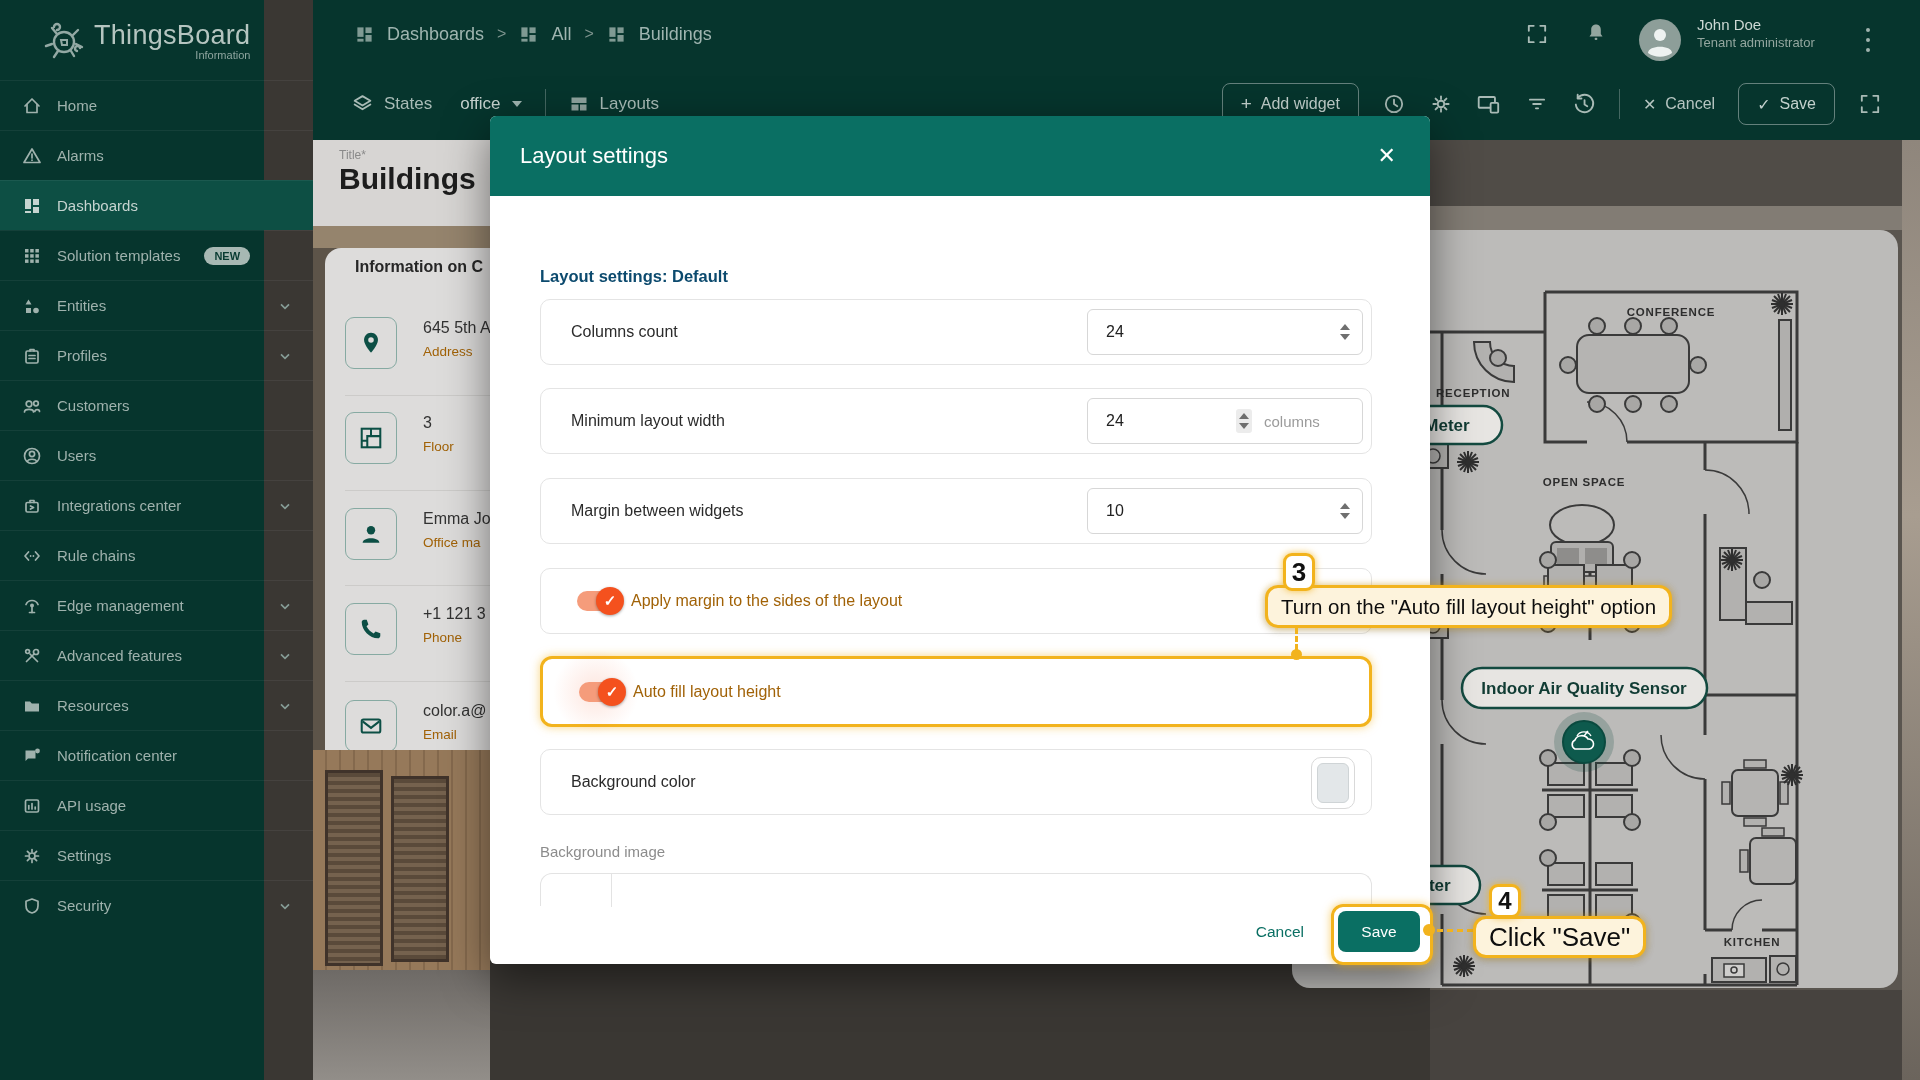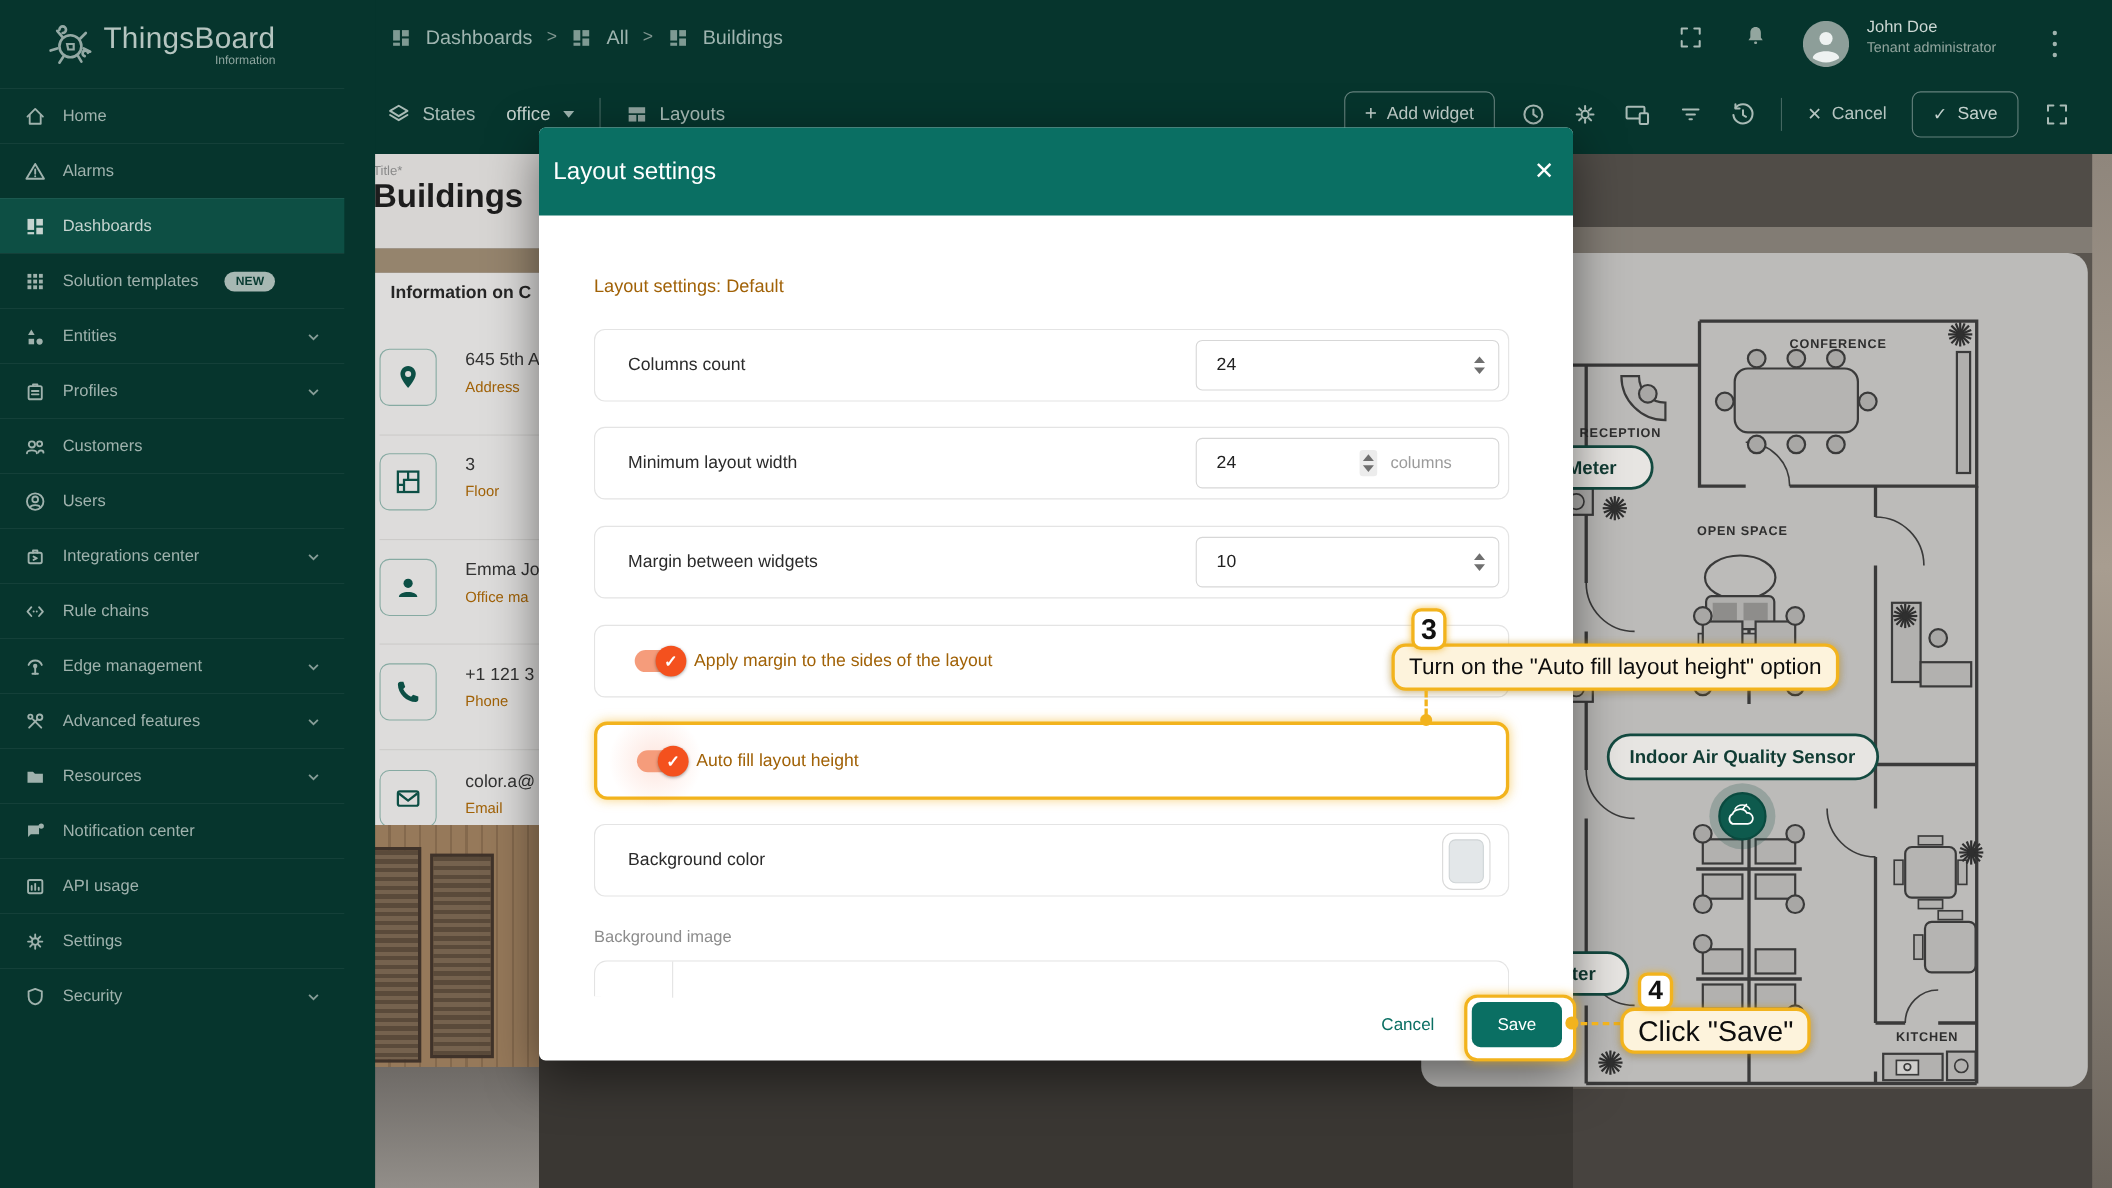--- a/index.html
+++ b/index.html
@@ -1,21 +1,21 @@
 <!DOCTYPE html>
 <html style="--teal: #0a6f63; --sidebar: #06352d; --sidebar-selected: #0d4f44; --gold: #f2b31d; --callout-bg: #fdf3dc; --toggle: #f4511e; --toggle-track: #f59c7b; --nav-text: #9fb2ad;"><head>
 <meta charset="utf-8">
 <style>
   html,body{margin:0;padding:0;background:#222}
   #stage{position:relative;width:1920px;height:1080px;overflow:hidden;background:#3a3733;
          font-family:"Liberation Sans",sans-serif;-webkit-font-smoothing:antialiased}
   .abs{position:absolute}
   svg{display:block}
   
-  #sidebar{position:absolute;left:0;top:0;width:341px;height:1080px;background:var(--sidebar,#06352d);z-index:3}
+  #sidebar{position:absolute;left:0;top:0;width:264px;height:1080px;background:var(--sidebar,#06352d);z-index:3}
   #logo{position:absolute;left:0;top:0;width:313px;height:80px;display:flex;align-items:center;padding-left:44px;box-sizing:border-box;color:#aebfba}
   #logo .bname{font-size:27px;font-weight:500;color:#b5c5c0;letter-spacing:.3px}
   #logo .bsub{font-size:11px;color:#8ea59f;text-align:right;margin-top:-2px}
   .nav{position:absolute;left:0;top:80px;width:313px}
   .nitem{display:flex;align-items:center;height:50px;padding:0 20px 0 22px;gap:15px;color:var(--nav-text,#9fb2ad);
          font-size:15px;border-top:1px solid rgba(255,255,255,.06);cursor:pointer;box-sizing:border-box}
   .nitem.sel{background:var(--sidebar-selected,#0d4f44);color:#c6d4d0}
   .nitem svg.si{flex:0 0 auto;stroke:currentColor;fill:none;stroke-width:1.7;stroke-linecap:round;stroke-linejoin:round}
   .badgeNew{margin-left:9px;background:#a7b8b3;color:#093b32;font-size:11px;font-weight:bold;padding:3px 10px;border-radius:11px}
   .chev{margin-left:auto;stroke:#879d97;fill:none;stroke-width:2}
@@ -49,24 +49,24 @@
   #rsliver{position:absolute;left:472px;top:0;width:18px;height:940px;background:linear-gradient(180deg,#8f867c,#a89d90 40%,#6b645c)}
   #plancard{position:absolute;left:1292px;top:230px;width:606px;height:758px;background:#bcbbb9;border-radius:18px;z-index:2;overflow:hidden}
   #plancard text{font-family:"Liberation Sans",sans-serif}
   .plabel{font-size:11.5px;font-weight:bold;fill:#2e2e2e;letter-spacing:.8px}
   .ppill{fill:#e7e5e2;stroke:#134a40;stroke-width:2.5}
   .ppilltext{font-size:17px;font-weight:bold;fill:#113c34}
   
   #modal{position:absolute;left:490px;top:116px;width:940px;height:848px;background:#fff;border-radius:6px;
          box-shadow:0 14px 45px rgba(0,0,0,.5);z-index:10}
   #mhead{position:absolute;left:0;top:0;width:100%;height:80px;background:var(--teal,#0a6f63);border-radius:6px 6px 0 0;
-         display:flex;align-items:center;padding:0 13px;box-sizing:border-box;color:#fff}
+         display:flex;align-items:center;padding:0 30px;box-sizing:border-box;color:#fff}
   #mtitle{flex:1;font-size:22px;font-weight:500}
   #mclose{font-size:22px;cursor:pointer;padding:4px}
-  #msub{position:absolute;left:50px;top:135px;font-size:16.5px;font-weight:normal;color:#a16207}
+  #msub{position:absolute;left:50px;top:151px;font-size:16.5px;font-weight:bold;color:#0c4a6e}
   .card{position:absolute;left:50px;width:832px;height:66px;border:1px solid #e4e4e4;border-radius:10px;background:#fff;box-sizing:border-box}
   .flabel{position:absolute;left:30px;top:50%;transform:translateY(-50%);font-size:16px;color:#2b2b2b;white-space:nowrap}
   .numbox{position:absolute;left:546px;top:9px;width:276px;height:46px;border:1px solid #d7d7d7;border-radius:6px;box-sizing:border-box;background:#fff}
   .nval{position:absolute;left:18px;top:50%;transform:translateY(-50%);font-size:16px;color:#222}
   .spin{position:absolute;right:12px;top:50%;transform:translateY(-50%);display:flex;flex-direction:column;gap:4px;cursor:pointer}
   .spin.mid{right:auto;left:148px;background:#ececec;border-radius:3px;padding:4px 3px}
   .tu{width:0;height:0;border-left:5px solid transparent;border-right:5px solid transparent;border-bottom:6px solid #6f6f6f}
   .td{width:0;height:0;border-left:5px solid transparent;border-right:5px solid transparent;border-top:6px solid #6f6f6f}
   .sfx{position:absolute;left:176px;top:50%;transform:translateY(-50%);font-size:15px;color:#9b9b9b}
   .tgl{position:absolute;left:36px;top:50%;transform:translateY(-50%);width:40px;height:20px;border-radius:10px;background:var(--toggle-track,#f59c7b);cursor:pointer}

